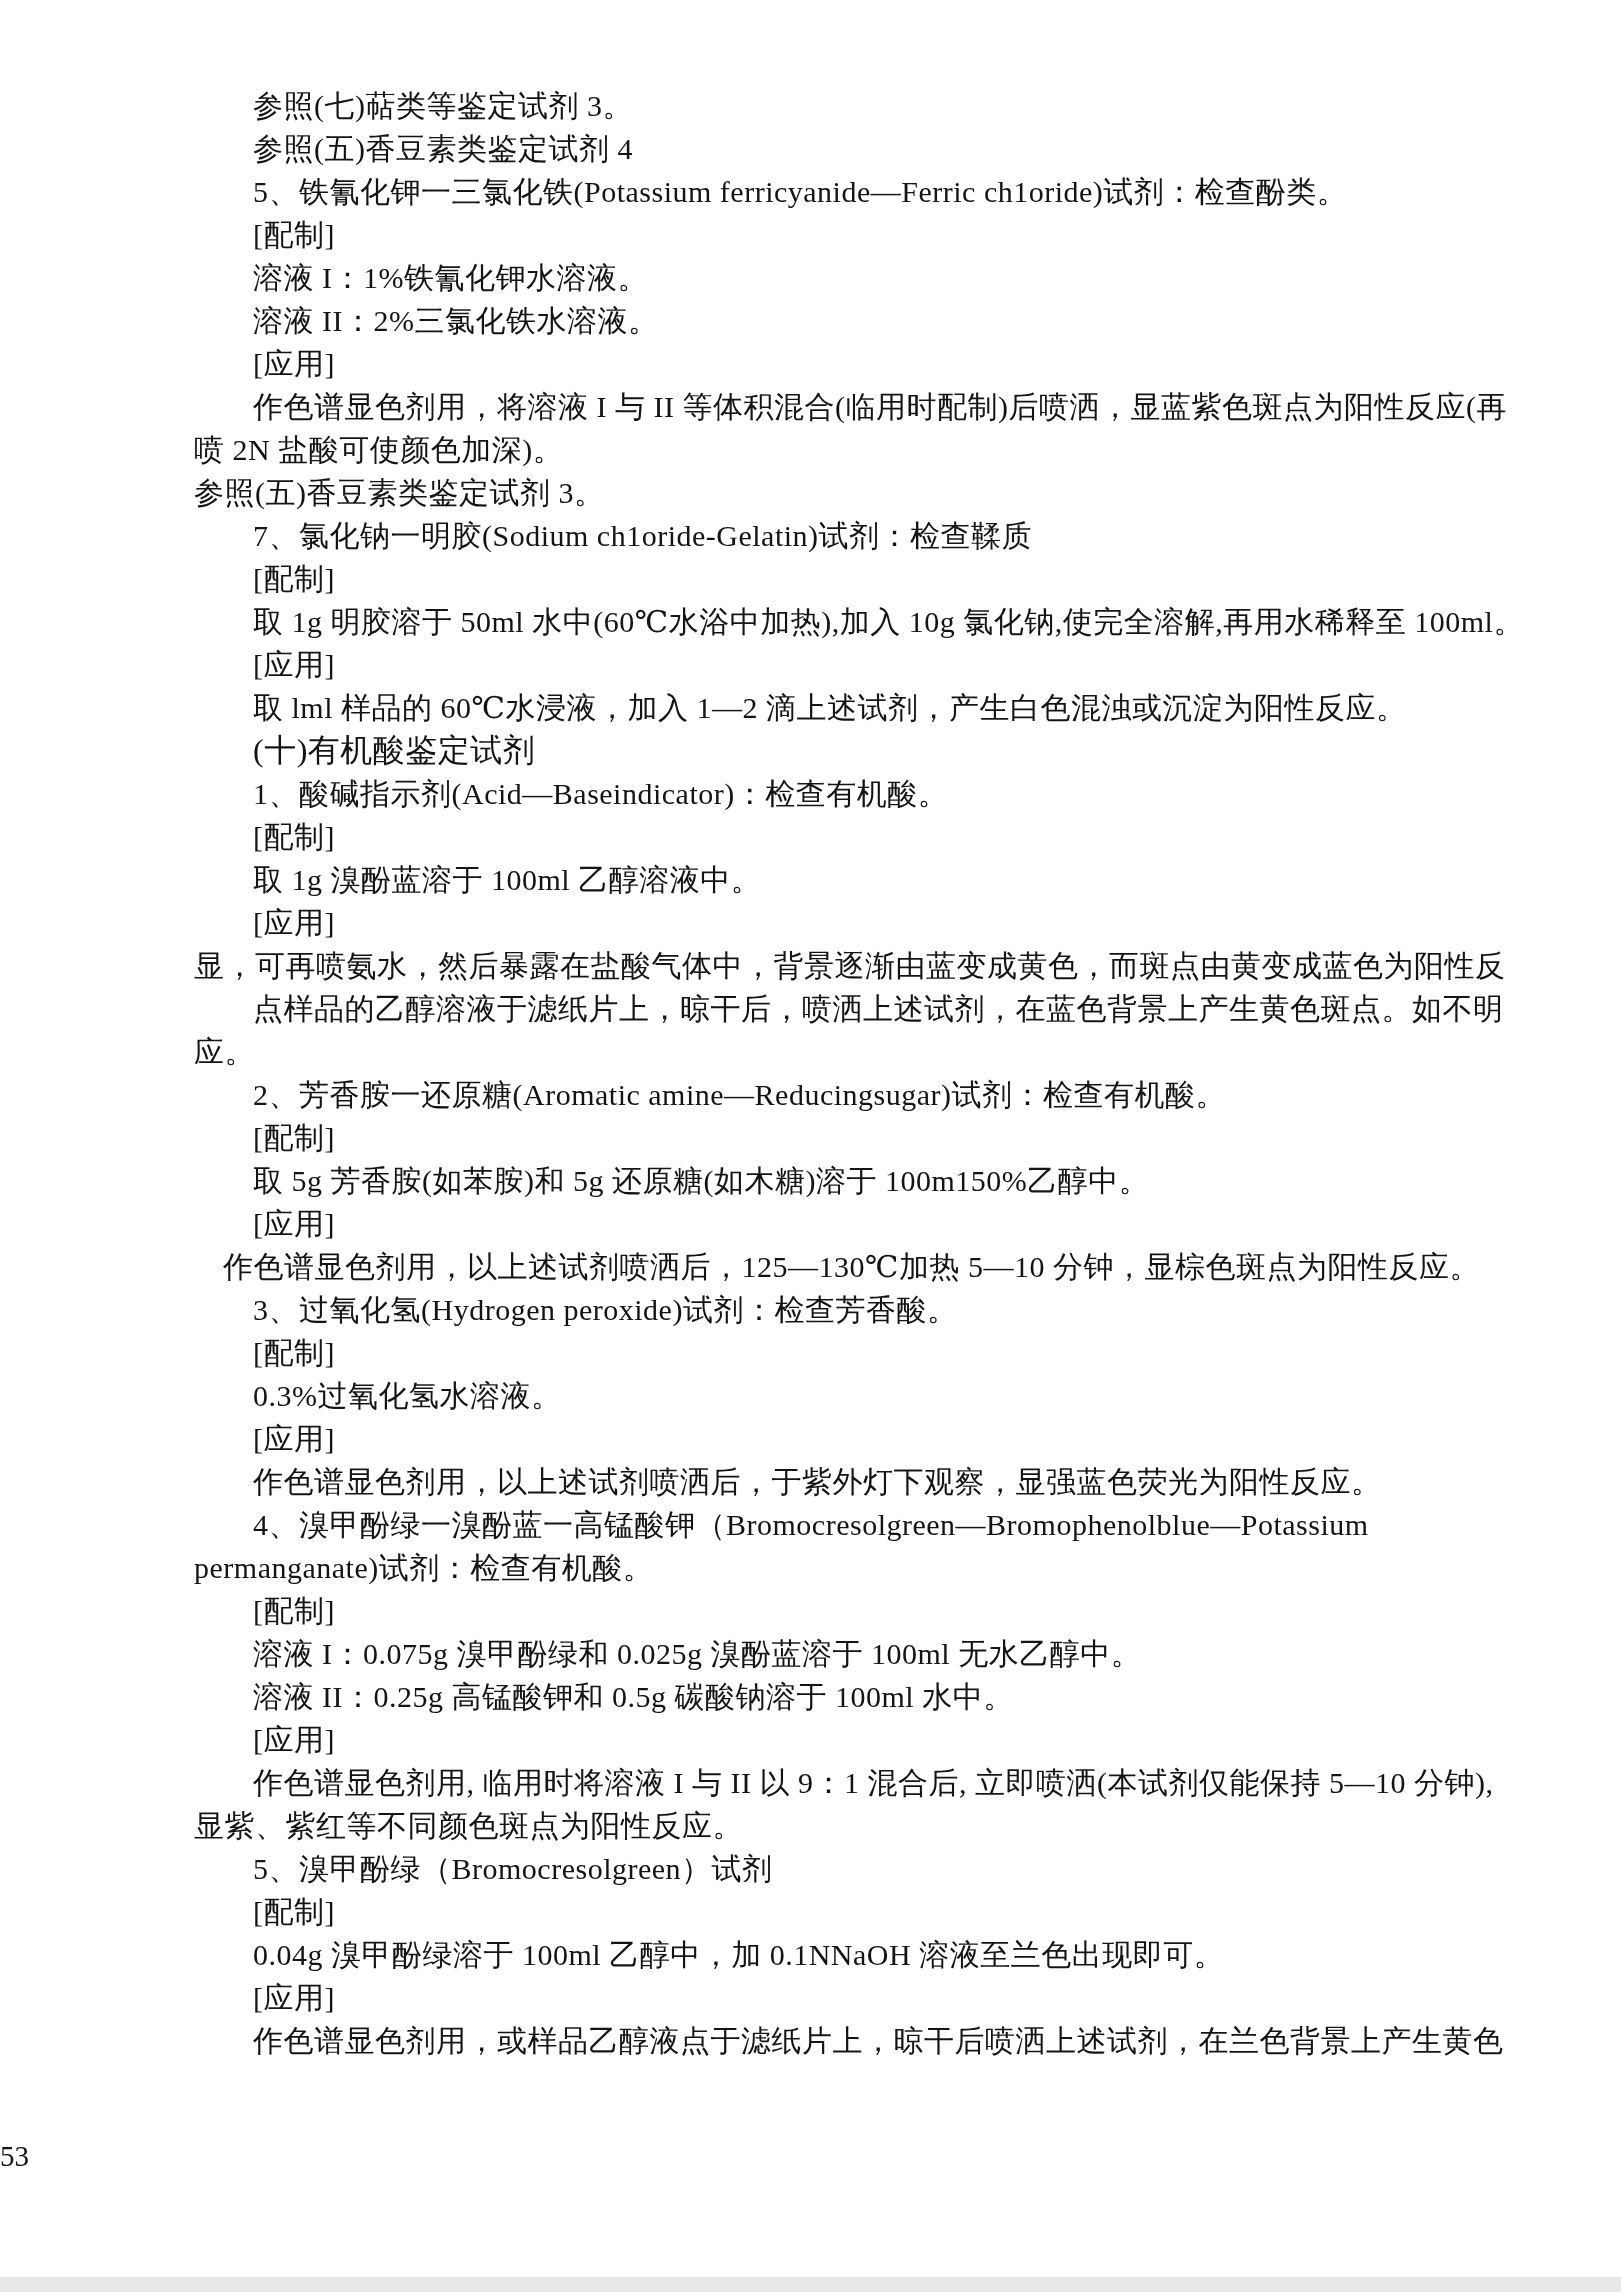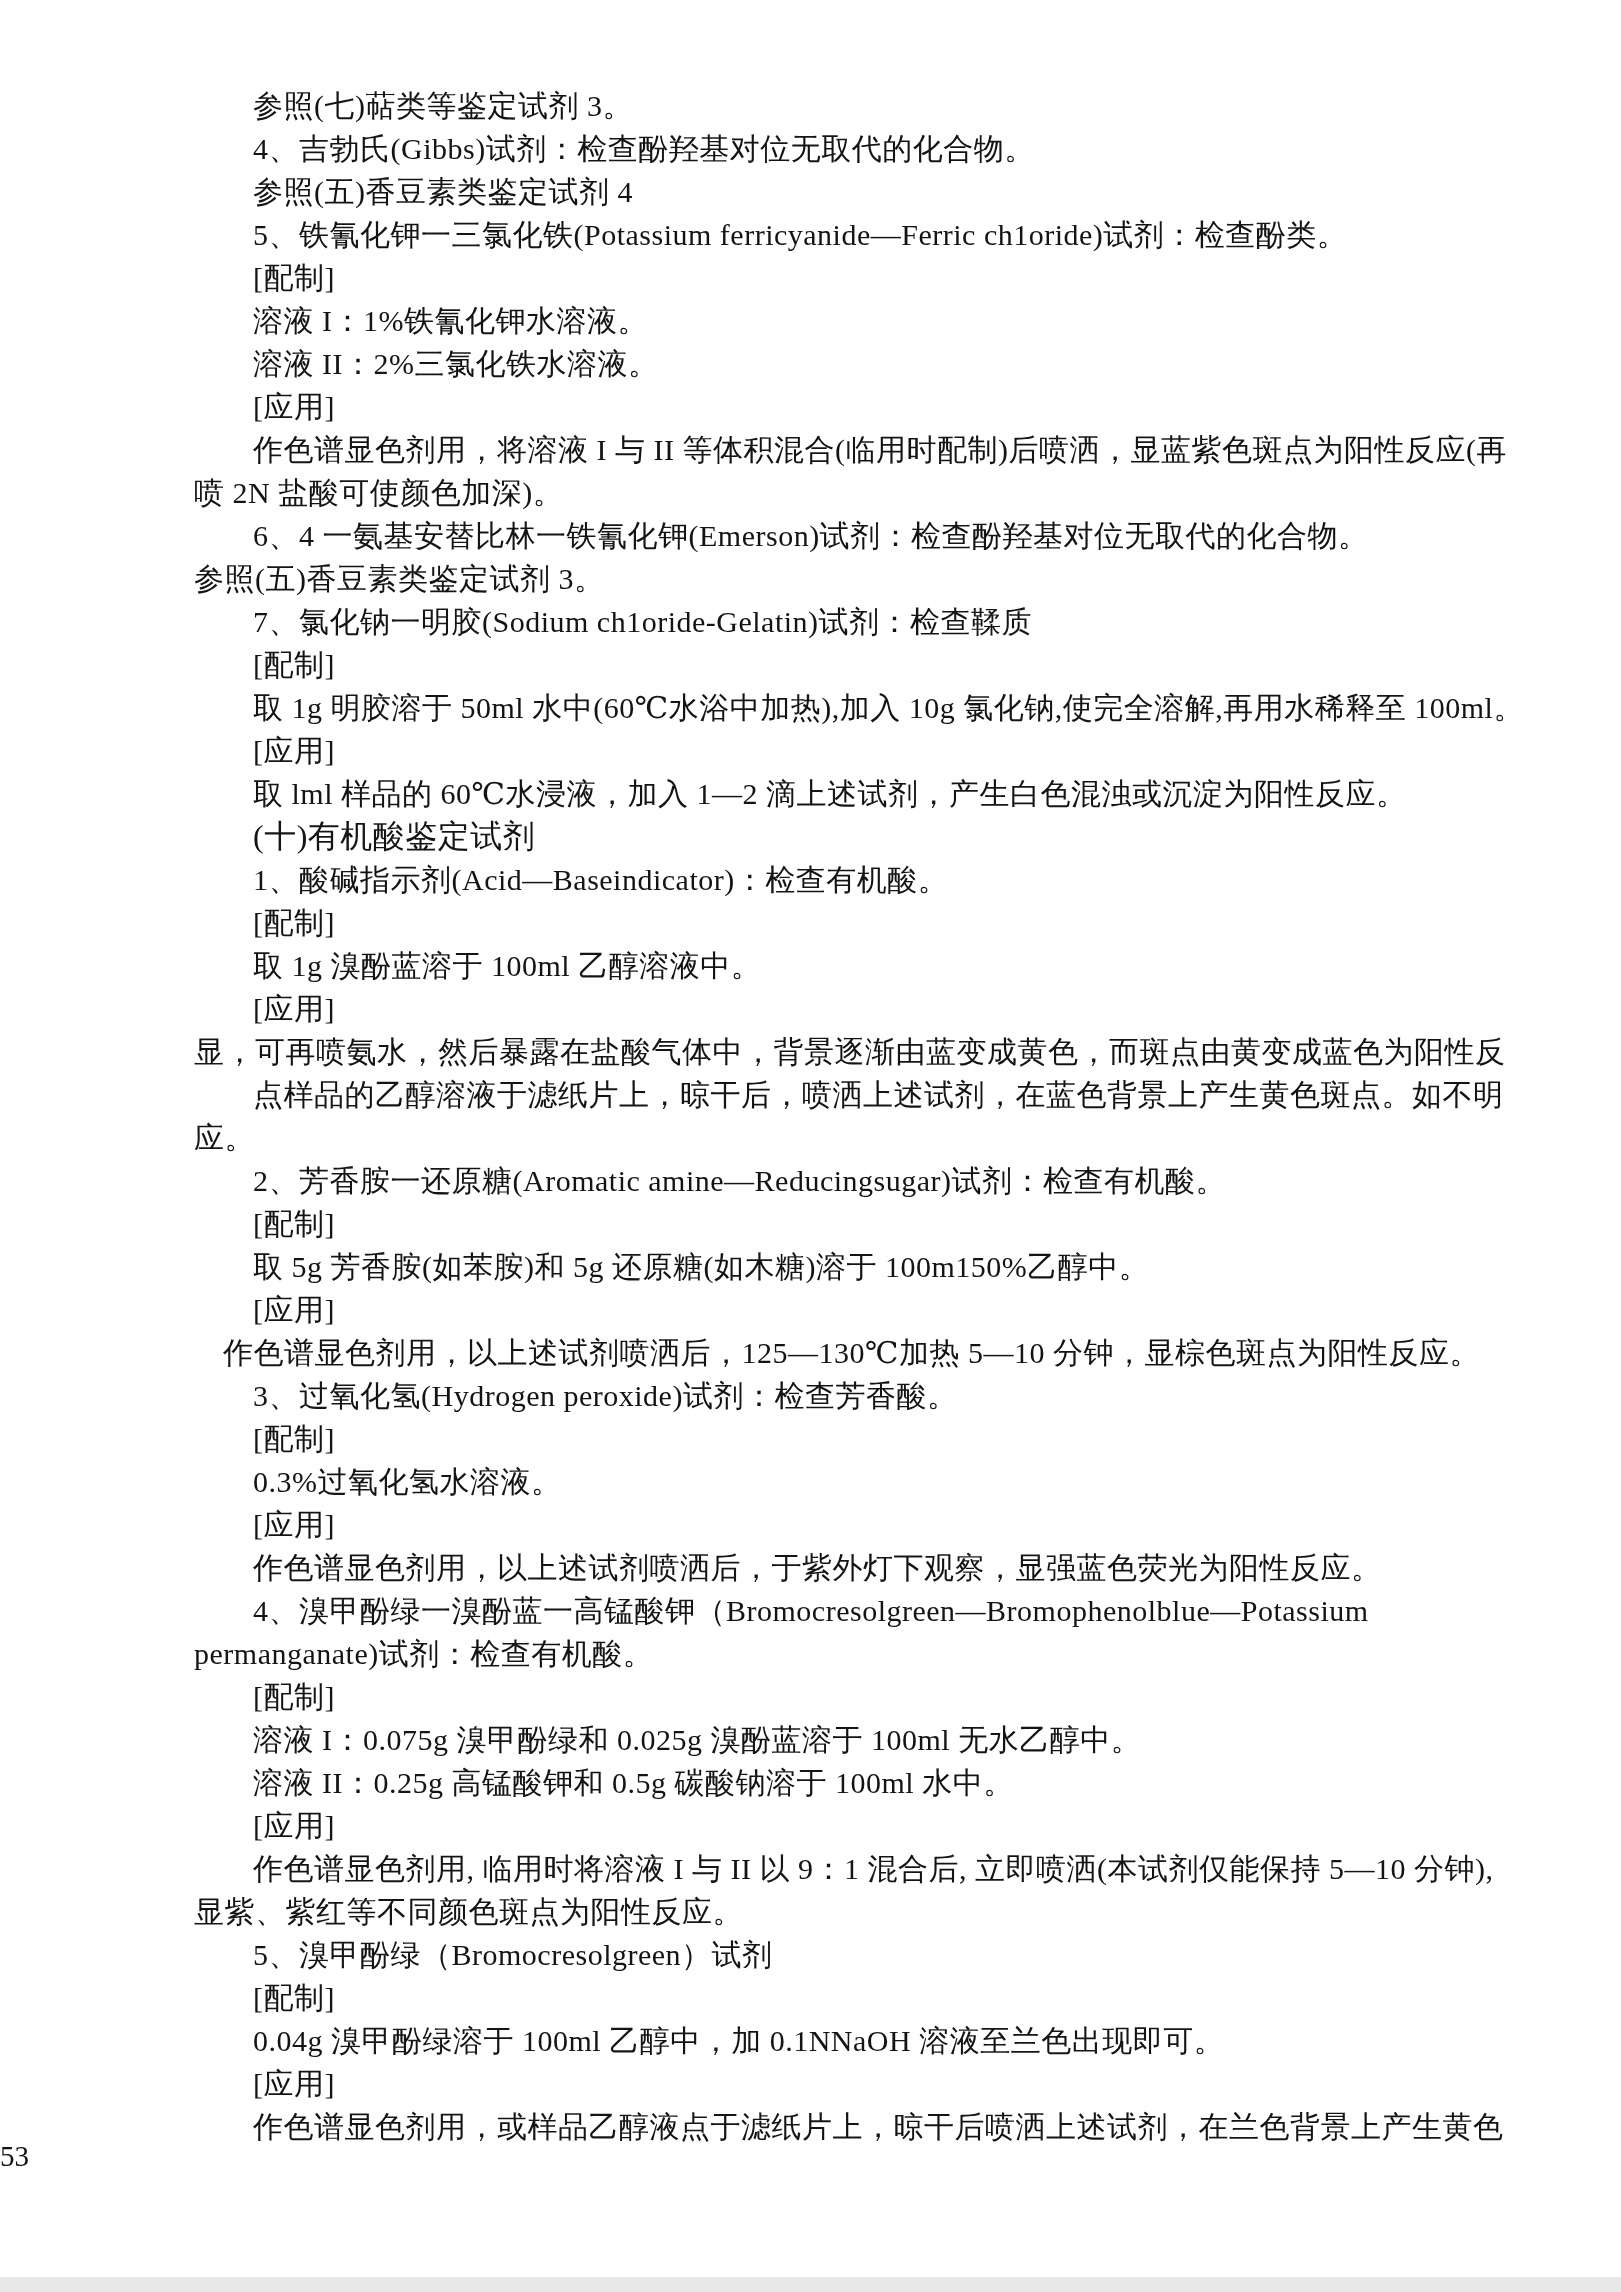--- a/index.html
+++ b/index.html
@@ -46,30 +46,28 @@
     font-size: 29px;
     line-height: 35px;
   }
 </style>
 </head>
 <body>
 
 <div class="page">
   <div class="content">
       <div class="line indent">参照(七)萜类等鉴定试剂 3。</div>
-      <div class="line indent">4、吉勃氏(Gibbs)试剂：检查酚羟基对位无取代的化合物。</div>
       <div class="line indent">参照(五)香豆素类鉴定试剂 4</div>
       <div class="line indent">5、铁氰化钾一三氯化铁(Potassium ferricyanide—Ferric ch1oride)试剂：检查酚类。</div>
       <div class="line indent">[配制]</div>
       <div class="line indent">溶液 I：1%铁氰化钾水溶液。</div>
       <div class="line indent">溶液 II：2%三氯化铁水溶液。</div>
       <div class="line indent">[应用]</div>
       <div class="line indent">作色谱显色剂用，将溶液 I 与 II 等体积混合(临用时配制)后喷洒，显蓝紫色斑点为阳性反应(再</div>
       <div class="line flush">喷 2N 盐酸可使颜色加深)。</div>
-      <div class="line indent">6、4 一氨基安替比林一铁氰化钾(Emerson)试剂：检查酚羟基对位无取代的化合物。</div>
       <div class="line flush">参照(五)香豆素类鉴定试剂 3。</div>
       <div class="line indent">7、氯化钠一明胶(Sodium ch1oride-Gelatin)试剂：检查鞣质</div>
       <div class="line indent">[配制]</div>
       <div class="line indent">取 1g 明胶溶于 50ml 水中(60℃水浴中加热),加入 10g 氯化钠,使完全溶解,再用水稀释至 100ml。</div>
       <div class="line indent">[应用]</div>
       <div class="line indent">取 lml 样品的 60℃水浸液，加入 1—2 滴上述试剂，产生白色混浊或沉淀为阳性反应。</div>
       <div class="line heading">(十)有机酸鉴定试剂</div>
       <div class="line indent">1、酸碱指示剂(Acid—Baseindicator)：检查有机酸。</div>
       <div class="line indent">[配制]</div>
       <div class="line indent">取 1g 溴酚蓝溶于 100ml 乙醇溶液中。</div>

